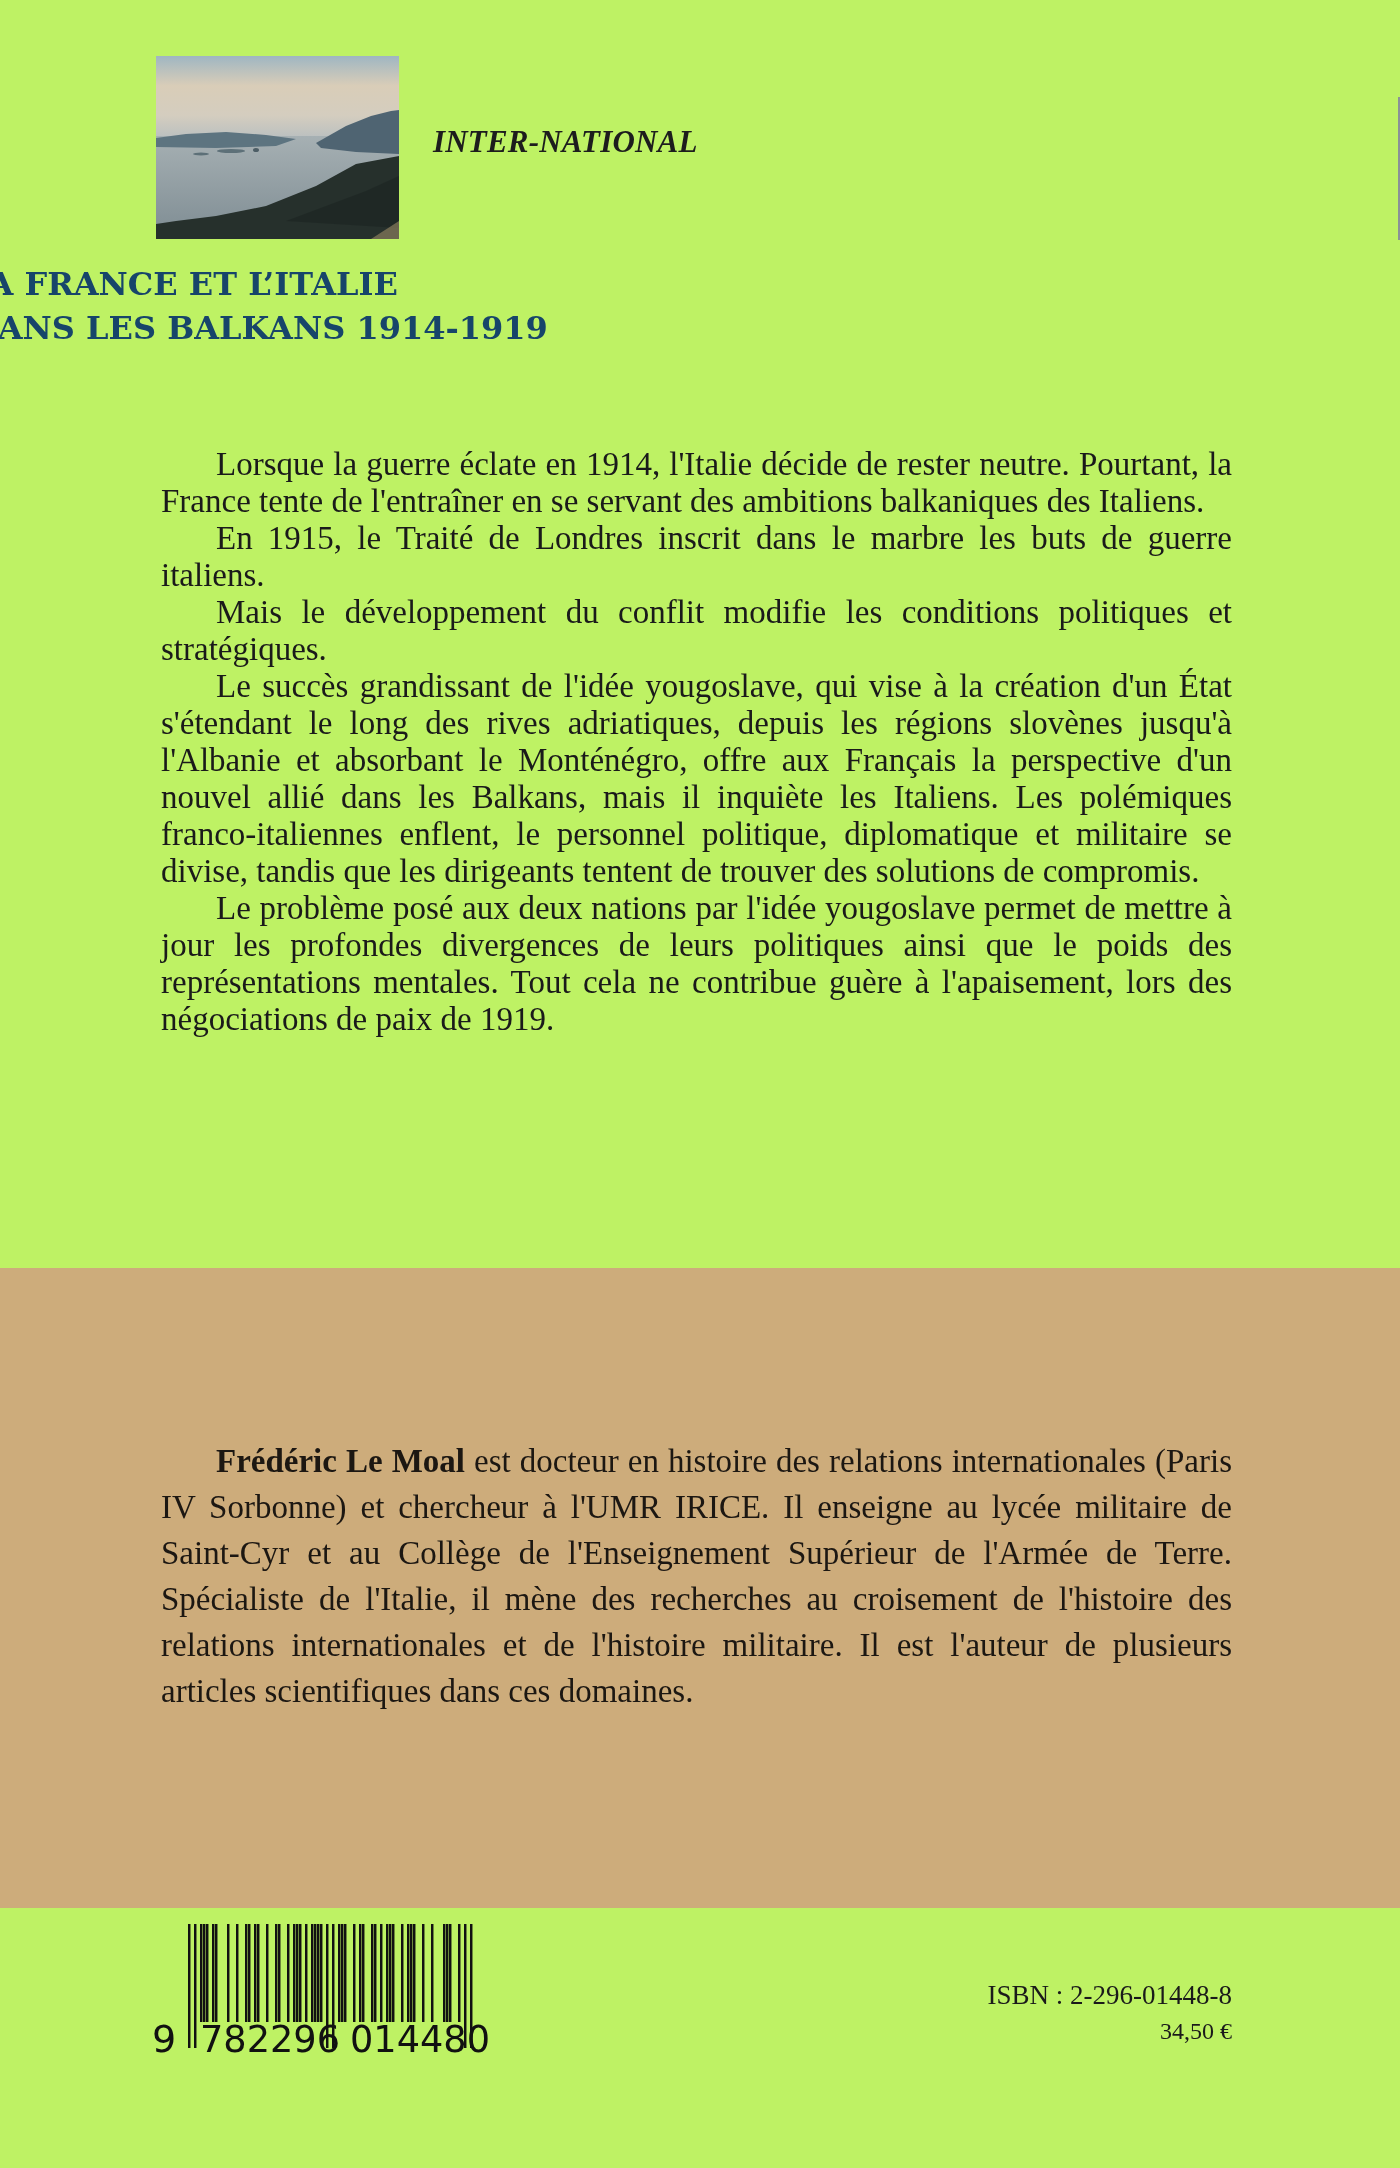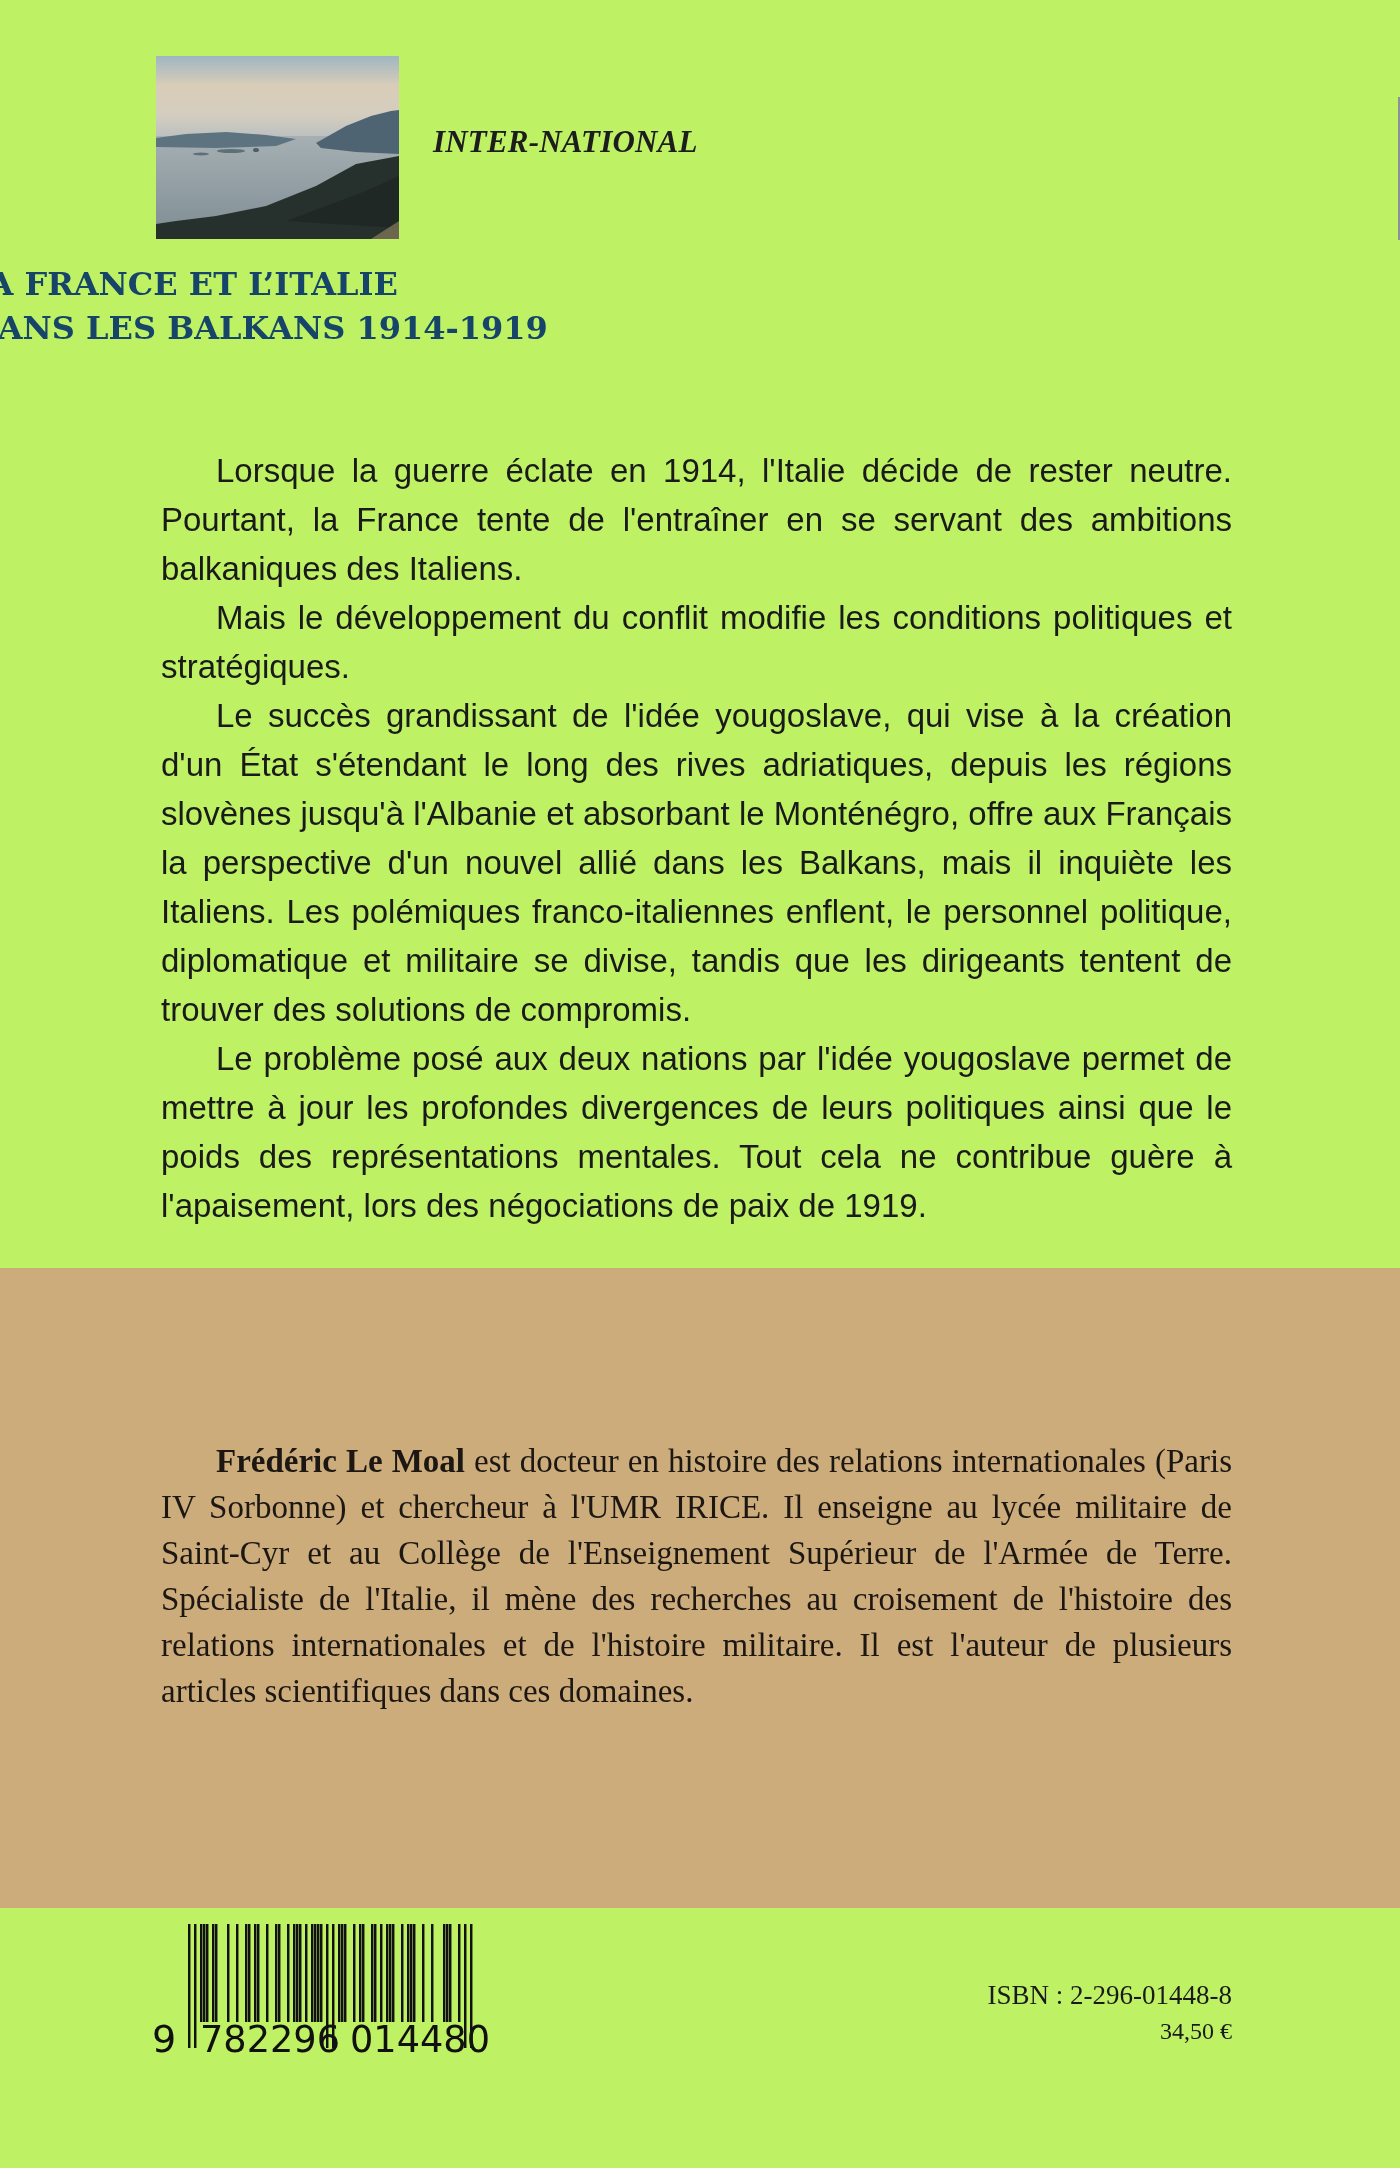--- a/index.html
+++ b/index.html
@@ -14,21 +14,21 @@
   .series { position: absolute; left: 433px; top: 124px; font-family: "Liberation Serif", serif;
             font-weight: bold; font-style: italic; font-size: 31px; color: #1d1d1d; letter-spacing: 0.2px; white-space: nowrap; }
 
   .title { position: absolute; left: 0; width: 1400px; top: 262px; text-align: left;
            font-family: "DejaVu Serif", serif; font-weight: bold; color: #17456a; }
   .title .line { display: block; font-size: 32px; line-height: 44px; white-space: nowrap; }
   .title .line1 { margin-left: -34px; }
   .title .line2 { margin-left: -30px; }
 
   .summary { position: absolute; left: 161px; top: 446px; width: 1071px;
-             font-family: Liberation Sans, sans-serif; font-size: 33px; line-height: 49px; color: #1a1a1a; }
+             font-family: Liberation Serif, serif; font-size: 33px; line-height: 37px; color: #1a1a1a; }
   .summary p { margin: 0; text-indent: 55px; text-align: justify; text-align-last: left; hyphens: manual; }
 
   .band { position: absolute; left: 0; top: 1268px; width: 1400px; height: 640px; background: #cdac7b; }
 
   .bio { position: absolute; left: 161px; top: 1438px; width: 1071px;
          font-family: "Liberation Serif", serif; font-size: 33px; line-height: 46px; color: #1c1712; }
   .bio p { margin: 0; text-indent: 55px; text-align: justify; text-align-last: left; }
   .bio .author { font-weight: bold; }
 
   .barcode { position: absolute; left: 150px; top: 1922px; width: 350px; height: 134px; }
@@ -78,20 +78,21 @@
 
   <div class="series">INTER-NATIONAL</div>
 
   <div class="title">
     <span class="line line1">LA FRANCE ET L’ITALIE</span>
     <span class="line line2">DANS LES BALKANS 1914-1919</span>
   </div>
 
   <div class="summary">
     <p>Lorsque la guerre éclate en 1914, l'Italie décide de rester neutre. Pourtant, la France tente de l'entraîner en se servant des ambitions balka­niques des Italiens.</p>
+    <p>En 1915, le Traité de Londres inscrit dans le marbre les buts de guerre italiens.</p>
     <p>Mais le développement du conflit modifie les conditions politiques et stratégiques.</p>
     <p>Le succès grandissant de l'idée yougoslave, qui vise à la création d'un État s'étendant le long des rives adriatiques, depuis les régions slovènes jus­qu'à l'Albanie et absorbant le Monténégro, offre aux Français la perspective d'un nouvel allié dans les Balkans, mais il inquiète les Italiens. Les polé­miques franco-italiennes enflent, le personnel politique, diplomatique et militaire se divise, tandis que les dirigeants tentent de trouver des solutions de compromis.</p>
     <p>Le problème posé aux deux nations par l'idée yougoslave permet de mettre à jour les profondes divergences de leurs politiques ainsi que le poids des représentations mentales. Tout cela ne contribue guère à l'apaisement, lors des négociations de paix de 1919.</p>
   </div>
 
   <div class="band"></div>
 
   <div class="bio">
     <p><span class="author">Frédéric Le Moal</span><span> est docteur en histoire des relations internationales (Paris IV Sorbonne) et chercheur à l'UMR IRICE. Il enseigne au lycée mili­taire de Saint-Cyr et au Collège de l'Enseignement Supérieur de l'Armée de Terre. Spécialiste de l'Italie, il mène des recherches au croisement de l'his­toire des relations internationales et de l'histoire militaire. Il est l'auteur de plusieurs articles scientifiques dans ces domaines.</span></p>
   </div>

